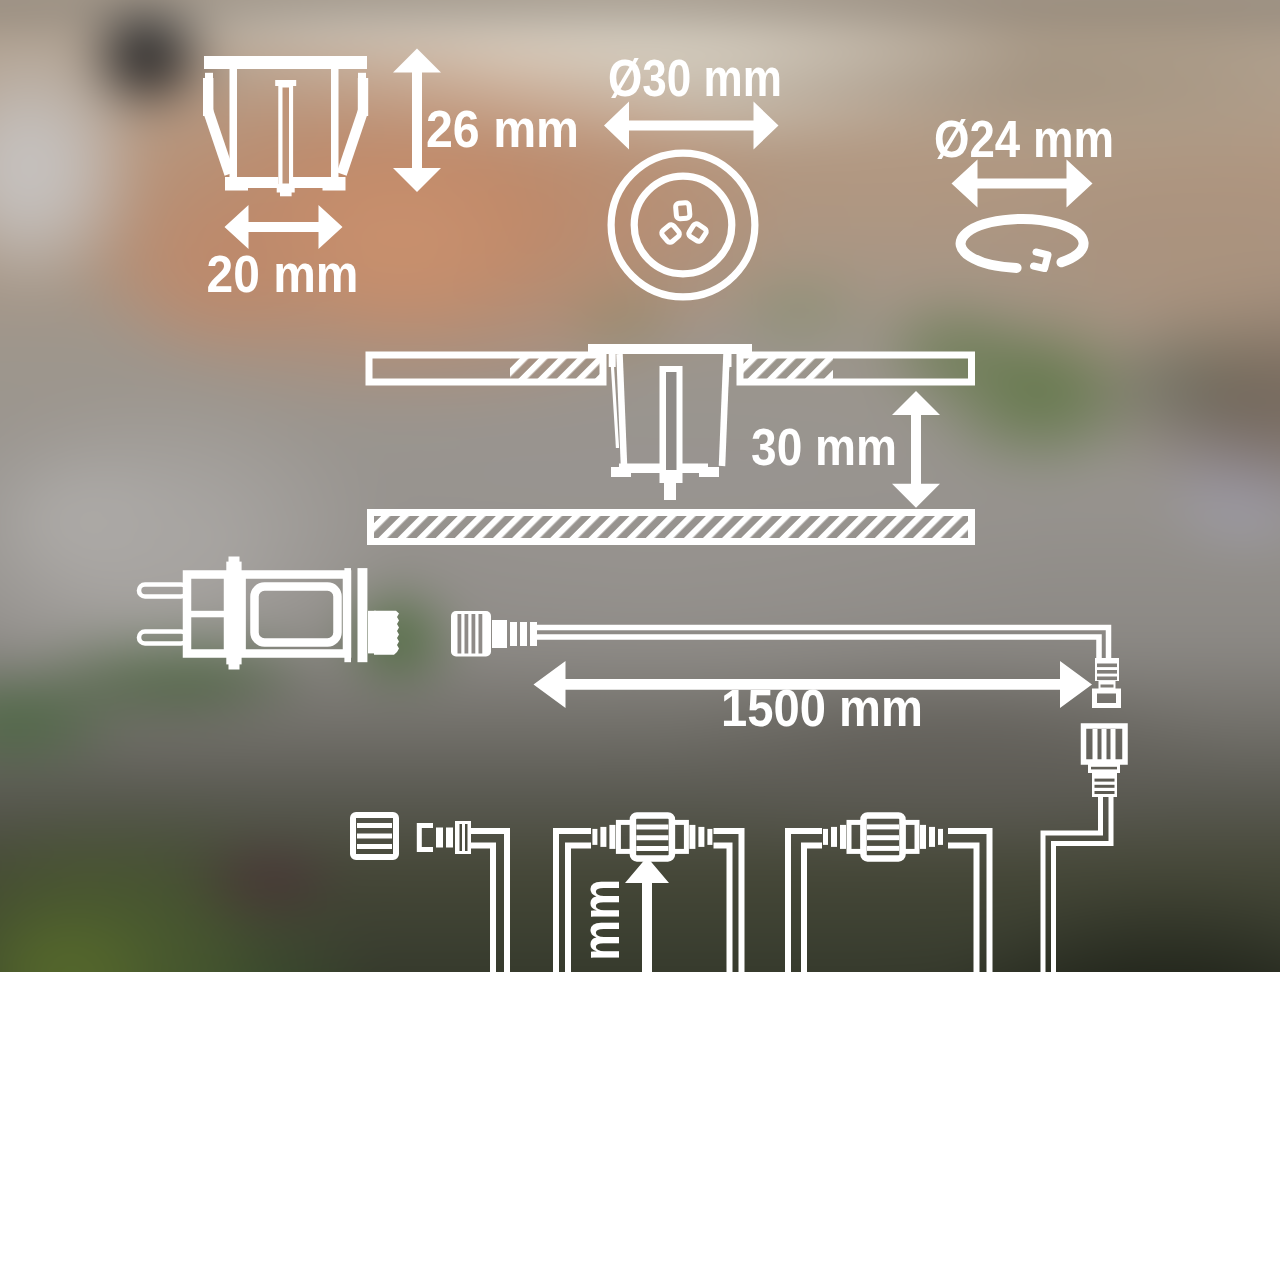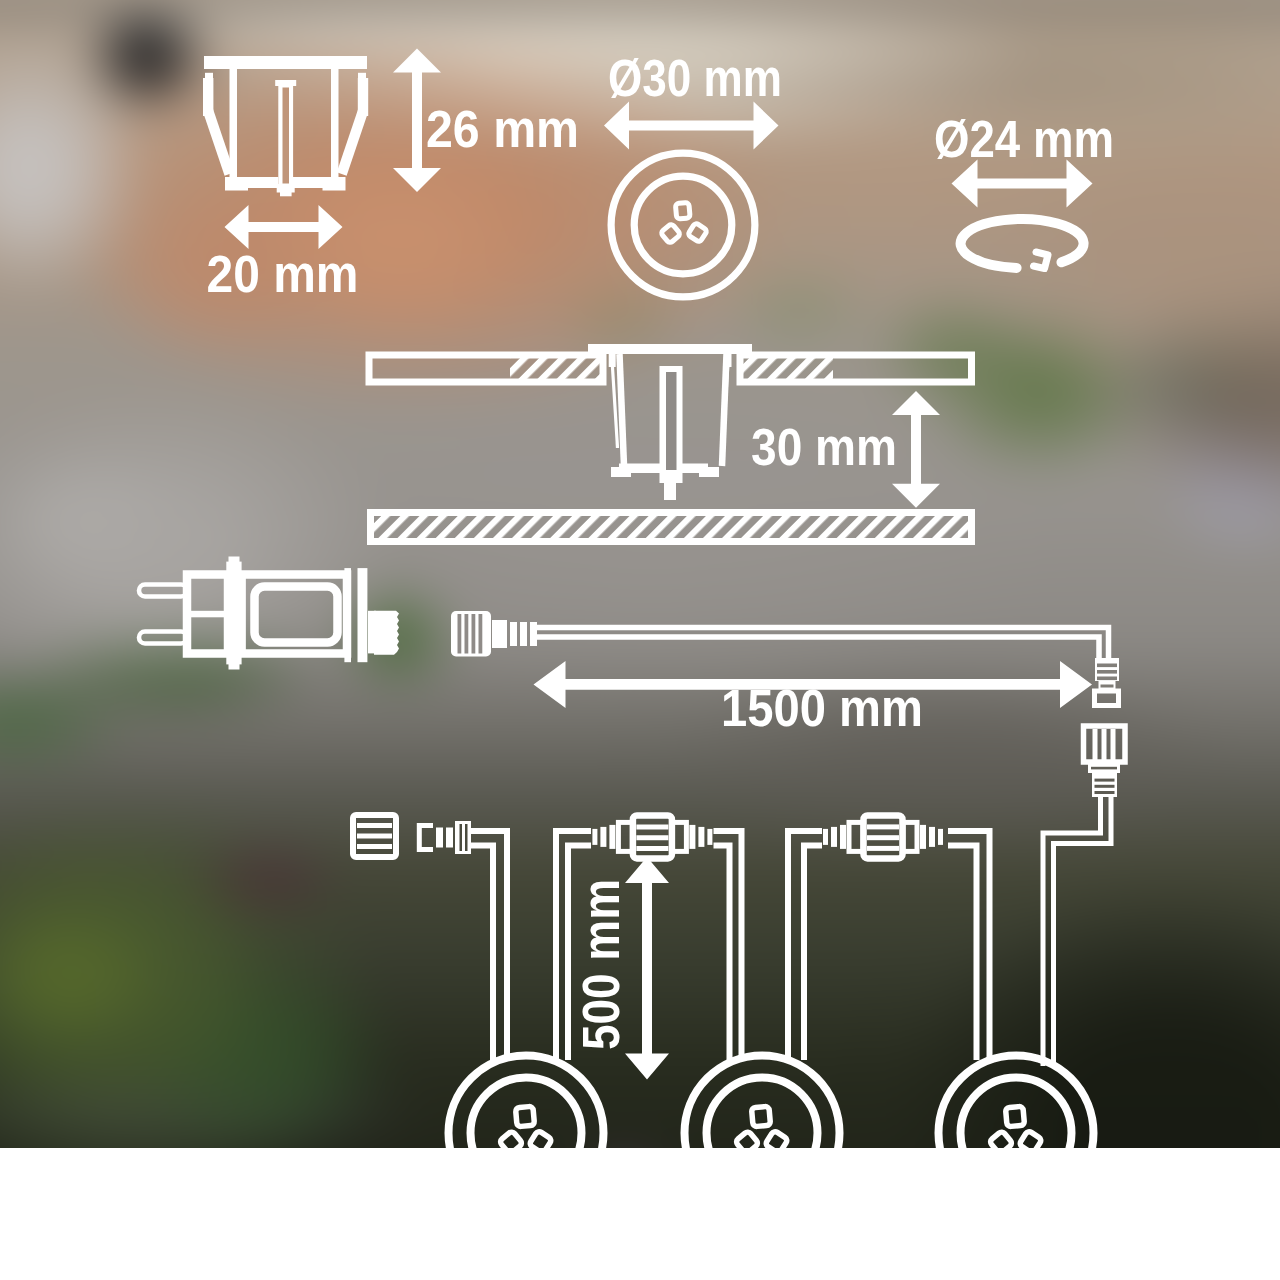--- a/index.html
+++ b/index.html
@@ -1,16 +1,16 @@
 <!DOCTYPE html>
 <html><head>
 <meta charset="utf-8">
 <style>
   html,body{margin:0;padding:0;}
-  #stage{position:relative;width:1280px;height:1148px;overflow:hidden;background:#0ea5e9;}
+  #stage{position:relative;width:1280px;height:972px;overflow:hidden;background:#0ea5e9;}
   #bg{position:absolute;left:-80px;top:-80px;width:1440px;height:1440px;filter:blur(24px);
     background-color:#8f8b88;
     background-image:
       linear-gradient(180deg, rgba(94,90,84,0) 72px, rgba(94,90,84,.7) 80px, rgba(94,90,84,.7) 88px, rgba(94,90,84,0) 96px),
       radial-gradient(260px 14px at 360px 92px, rgba(228,223,213,.75) 40%, rgba(228,223,213,0) 100%),
       radial-gradient(300px 12px at 510px 112px, rgba(225,220,210,.7) 40%, rgba(225,220,210,0) 100%),
       radial-gradient(400px 13px at 980px 160px, rgba(118,108,96,.45) 40%, rgba(118,108,96,0) 100%),
       radial-gradient(62px 58px at 228px 135px, rgba(28,28,30,.95) 35%, rgba(28,28,30,0) 100%),
       radial-gradient(120px 130px at 110px 250px, rgba(200,199,199,.85) 30%, rgba(200,199,199,0) 100%),
       radial-gradient(150px 110px at 480px 320px, rgba(200,144,110,.9) 25%, rgba(200,144,110,0) 100%),

